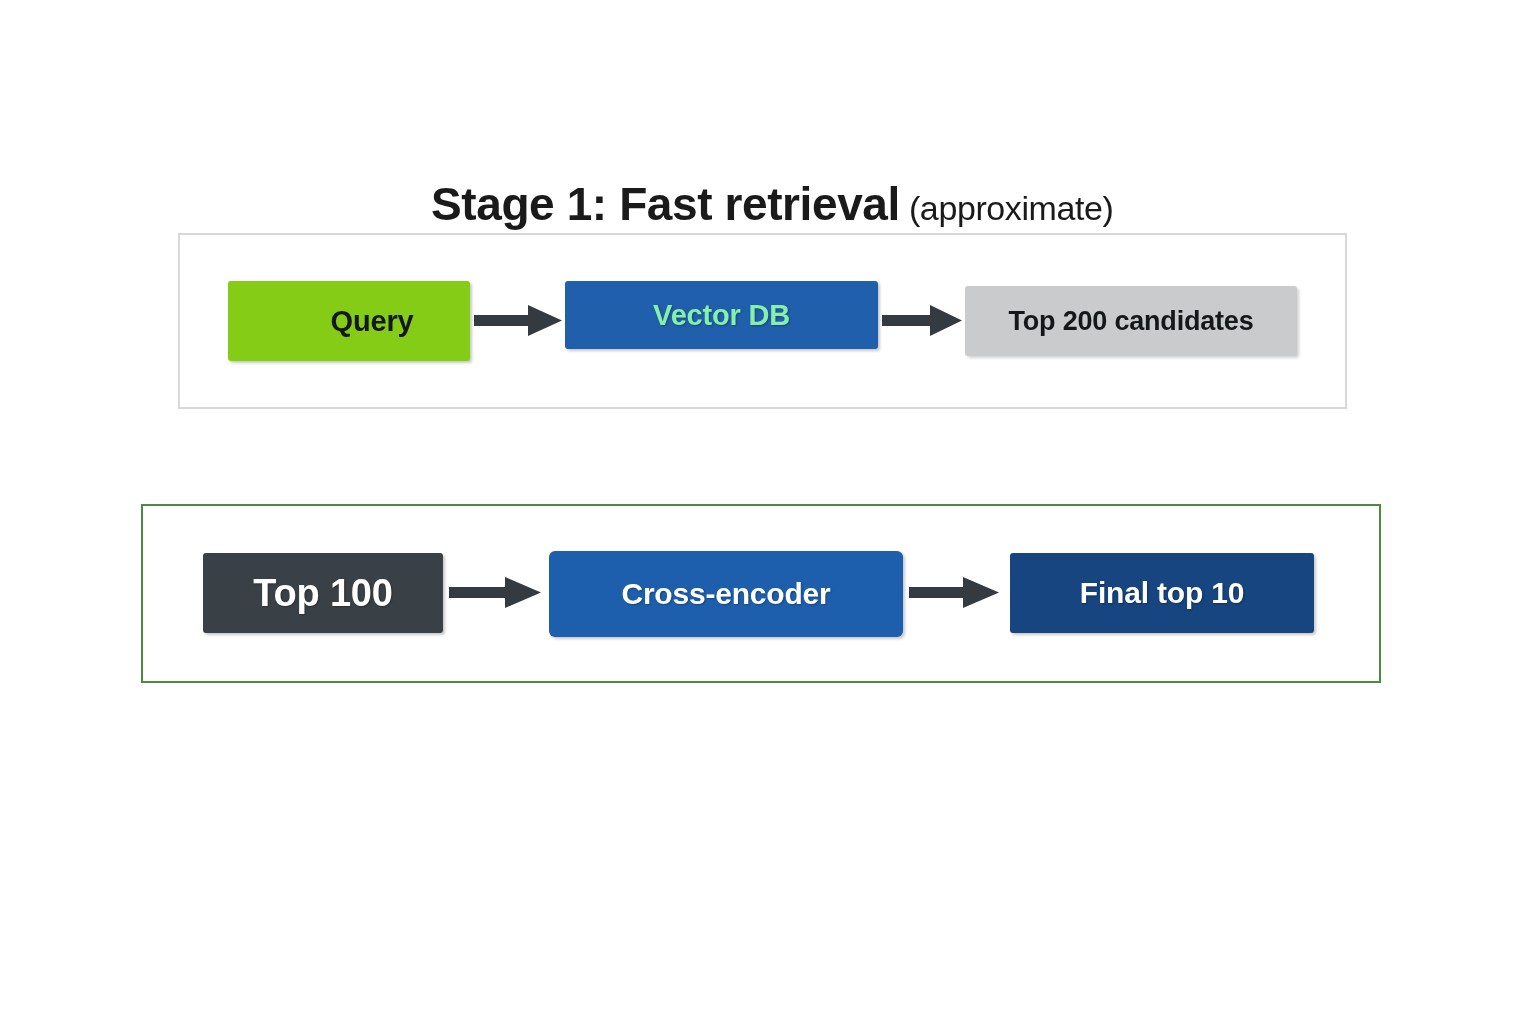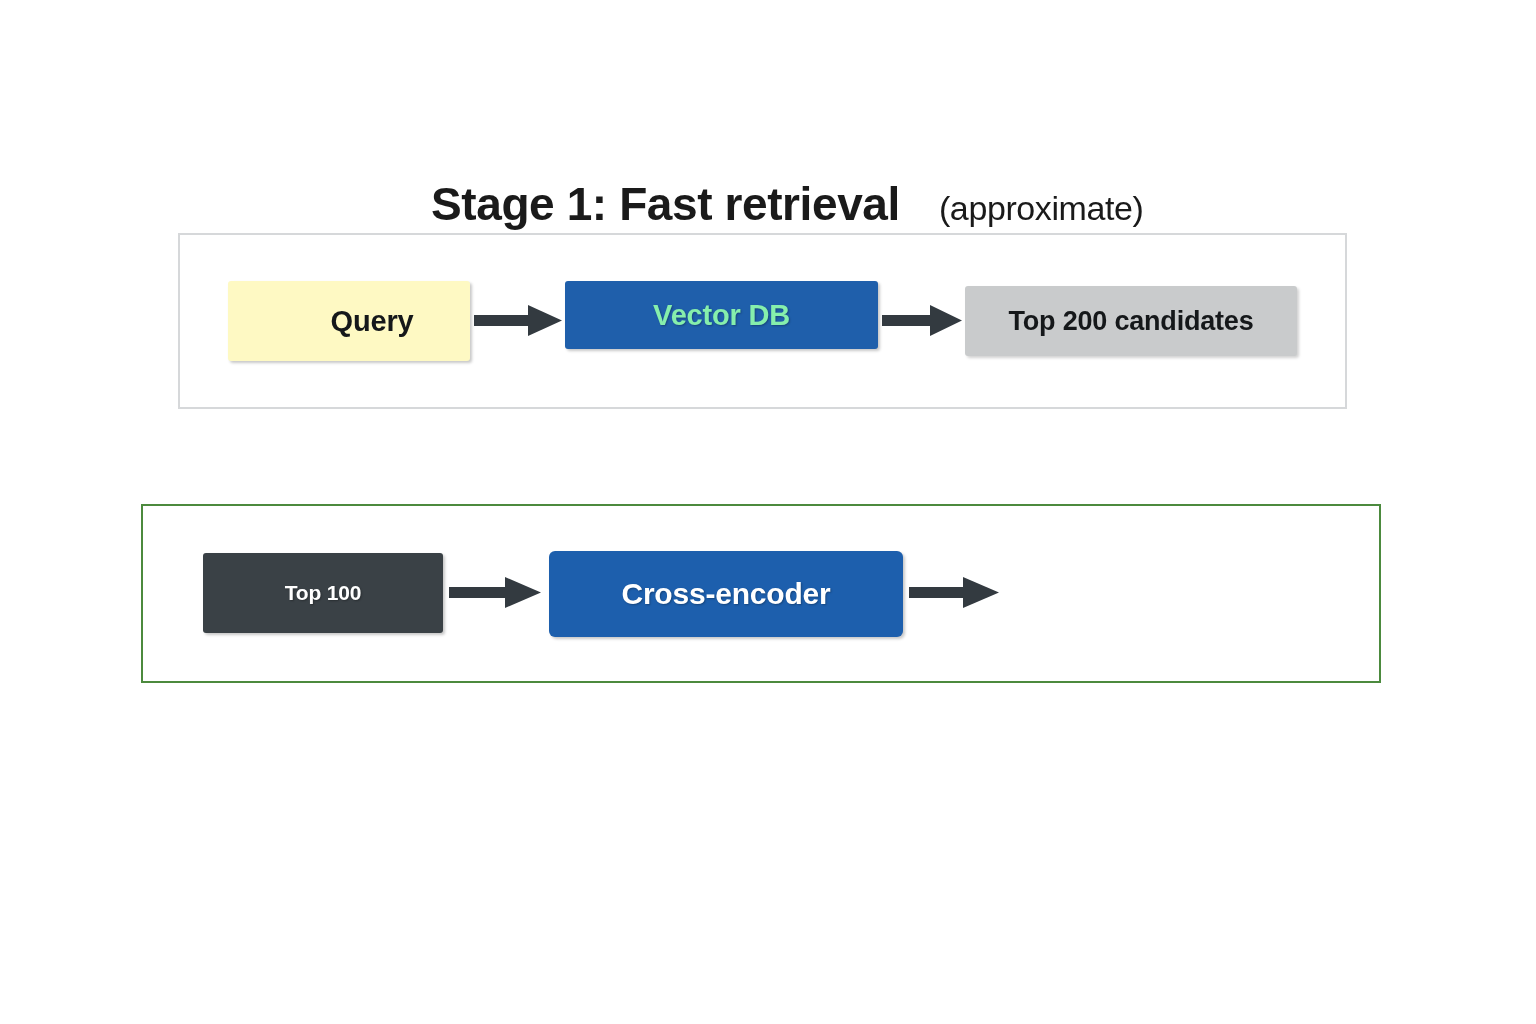--- a/index.html
+++ b/index.html
@@ -27,21 +27,20 @@
   .stage-title .bold {
     font-weight: 700;
     font-size: 46px;
     letter-spacing: -0.4px;
     margin-top: 8px;
   }
   .stage-title .regular {
     font-weight: 400;
     font-size: 34px;
     letter-spacing: -0.4px;
-    margin-left: 30px;
   }
   #title-stage-1 { left: 431px; top: 181px; }
   #title-stage-2 { left: 274px; top: 451px; }
 
   
   .stage-container {
     position: absolute;
     background: #ffffff;
   }
   #stage-1-container {
@@ -69,37 +68,37 @@
     box-shadow: 2px 2px 3px rgba(0,0,0,0.22);
     font-weight: 700;
     letter-spacing: -0.2px;
     text-align: center;
   }
   .flow-box .box-label { display: block; }
 
   
   #box-query {
     left: 228px; top: 281px; width: 242px; height: 80px;
-    background: #fef9c3; color: #15181a; font-size: 29px; padding-left: 46px;
+    background: #84cc16; color: #15181a; font-size: 29px; padding-left: 46px;
   }
   #box-vector-db {
     left: 565px; top: 281px; width: 313px; height: 68px;
     background: #1f5fab; color: #86efac; font-size: 29px;
     text-shadow: 1px 1px 2px rgba(0,0,0,0.28);
   }
   #box-top-100-candidates {
     left: 965px; top: 286px; width: 332px; height: 70px;
     background: #c9cbcc; color: #15181a; font-size: 27px;
     box-shadow: 2px 2px 3px rgba(0,0,0,0.18);
   }
 
   
   #box-top-100 {
     left: 203px; top: 553px; width: 240px; height: 80px;
-    background: #3a4146; color: #ffffff; font-size: 21px;
+    background: #3a4146; color: #ffffff; font-size: 38px;
     text-shadow: 1px 1px 2px rgba(0,0,0,0.3);
   }
   #box-cross-encoder {
     left: 549px; top: 551px; width: 354px; height: 86px;
     background: #1d5fad; color: #ffffff; font-size: 30px;
     text-shadow: 1px 1px 2px rgba(0,0,0,0.28);
     border-radius: 6px;
   }
   #box-final-top-10 {
     left: 1010px; top: 553px; width: 304px; height: 80px;
@@ -164,14 +163,17 @@
 
   <div class="flow-box" id="box-cross-encoder">
     <span class="box-label">Cross-encoder</span>
   </div>
 
   <svg class="flow-arrow" id="arrow-crossenc-to-final" width="90" height="36" viewBox="0 0 90 36">
     <rect x="0" y="12" width="60" height="11" fill="#333a40"></rect>
     <polygon points="54,2 90,17.5 54,33" fill="#333a40"></polygon>
   </svg>
 
+  <div class="flow-box" id="box-final-top-10">
+    <span class="box-label">Final top 10</span>
+  </div>
 
 </div>
 
 </body></html>

